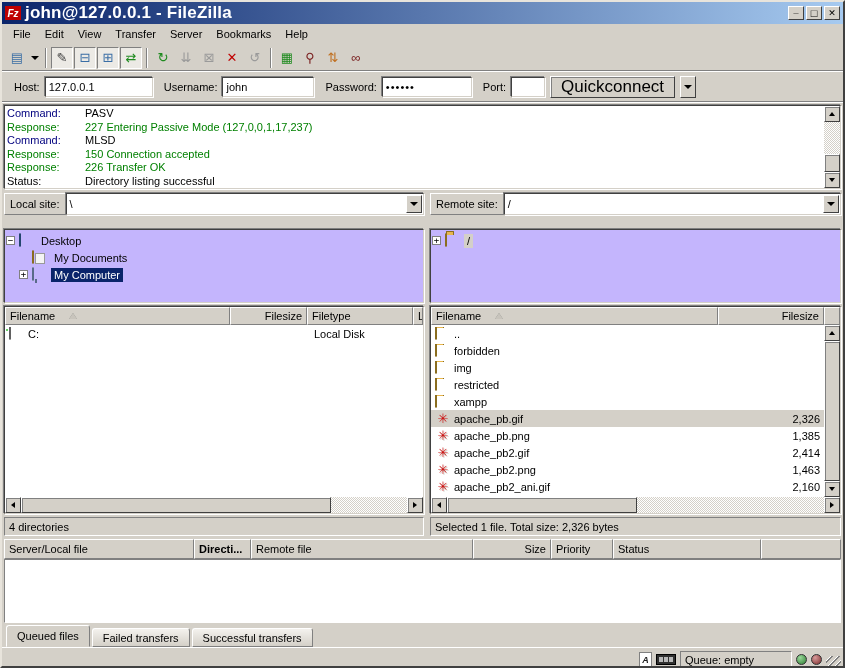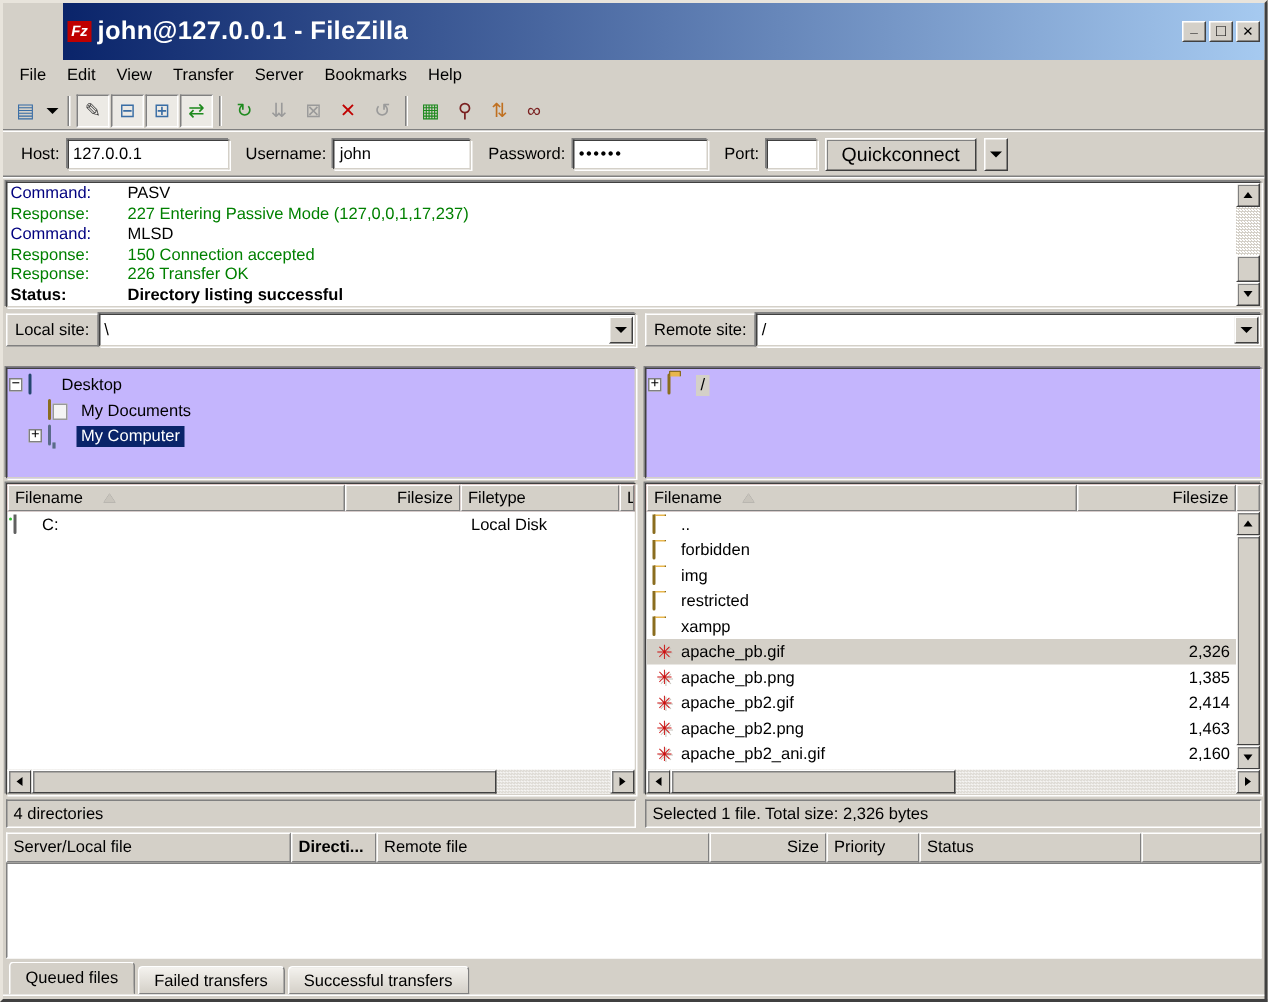--- a/index.html
+++ b/index.html
@@ -10,21 +10,21 @@
     width:845px; height:668px; background:#D4D0C8; position:relative;
     border:2px solid; border-color:#E8E4DC #404040 #404040 #E8E4DC;
     display:flex; flex-direction:column; overflow:hidden;
   }
 
   
   .sunken { border:1px solid; border-color:#808080 #FFFFFF #FFFFFF #808080; }
   .sunken2 { border:1px solid; border-color:#404040 #D4D0C8 #D4D0C8 #404040; box-shadow:-1px -1px 0 #808080, 1px 1px 0 #FFFFFF; }
 
   
-  .titlebar { height:38px; background:linear-gradient(90deg,#0A246A,#A6CAF0); display:flex; align-items:center; padding:0 3px; flex:0 0 auto;margin-left:40px; }
+  .titlebar { height:22px; background:linear-gradient(90deg,#0A246A,#A6CAF0); display:flex; align-items:center; padding:0 3px; flex:0 0 auto; }
   .app-icon { width:16px; height:14px; background:#BF0000; color:#fff; font-weight:bold; font-size:10px; display:flex; align-items:center; justify-content:center; margin-right:4px; font-style:italic; }
   .title-text { color:#FFFFFF; font-weight:bold; font-size:17px; flex:1; letter-spacing:.2px; }
   .winbtn { width:16px; height:14px; background:#D4D0C8; border:1px solid; border-color:#FFFFFF #404040 #404040 #FFFFFF; margin-left:2px; display:flex; align-items:center; justify-content:center; font-size:9px; line-height:1; font-weight:bold; }
   .winbtn.minimize::before { content:"_"; position:relative; top:-3px; }
   .winbtn.maximize::before { content:"□"; font-size:11px; }
   .winbtn.close::before { content:"✕"; font-size:9px; }
 
   
   .menubar { height:20px; display:flex; align-items:center; padding:0 4px; flex:0 0 auto; }
   .menu-item { padding:2px 7px; }
@@ -36,32 +36,32 @@
   .tsep { width:2px; height:20px; border-left:1px solid #808080; border-right:1px solid #FFFFFF; margin:0 3px; }
   .drop-arrow { width:0; height:0; border-left:4px solid transparent; border-right:4px solid transparent; border-top:4px solid #000; }
   .tbtn.arrow-only { width:12px; }
   .ic-blue { color:#3A6EA5; } .ic-green { color:#1E8A1E; } .ic-gray { color:#9A9A9A; } .ic-red { color:#C00000; } .ic-dark { color:#404040; } .ic-orange{ color:#C07020; } .ic-maroon{ color:#7A2020; }
 
   
   .quickbar { height:30px; display:flex; align-items:center; padding:0 6px; gap:5px; border-bottom:1px solid #808080; box-shadow:0 1px 0 #FFFFFF; flex:0 0 auto; }
   .qc-label { margin-left:6px; }
   .qc-input { height:20px; background:#FFFFFF; border:1px solid; border-color:#404040 #D4D0C8 #D4D0C8 #404040; box-shadow:-1px -1px 0 #808080,1px 1px 0 #FFFFFF; font-size:11px; padding:0 3px; font-family:"Liberation Sans",sans-serif; }
   .qc-host { width:108px; } .qc-user { width:92px; } .qc-pass { width:90px; letter-spacing:1px; } .qc-port { width:34px; }
-  .qc-btn { height:22px; padding:0 10px; background:#D4D0C8; border:1px solid; border-color:#FFFFFF #404040 #404040 #FFFFFF; box-shadow:1px 1px 0 #808080 inset; font-size:13px; }
+  .qc-btn { height:22px; padding:0 10px; background:#D4D0C8; border:1px solid; border-color:#FFFFFF #404040 #404040 #FFFFFF; box-shadow:1px 1px 0 #808080 inset; font-size:17px; }
   .qc-drop { width:16px; height:22px; background:#D4D0C8; border:1px solid; border-color:#FFFFFF #404040 #404040 #FFFFFF; display:flex; align-items:center; justify-content:center; }
 
   
   .logwrap { padding:3px 2px 2px 2px; flex:0 0 auto; }
   .logbox { height:84px; background:#FFFFFF; display:flex; }
   .log-lines { flex:1; padding:1px 2px; overflow:hidden; line-height:13.5px; }
   .log-line { display:flex; white-space:nowrap; }
   .log-lbl { width:78px; flex:0 0 auto; }
   .log-line.command .log-lbl { color:#00007F; }
   .log-line.response .log-lbl, .log-line.response .log-txt { color:#008000; }
-  .log-line.status .log-lbl, .log-line.status .log-txt { color:#000000;font-weight:bold; }
+  .log-line.status .log-lbl, .log-line.status .log-txt { color:#000000; }
   .log-line.command .log-txt { color:#000000; }
 
   
   .vscroll { width:16px; flex:0 0 auto; display:flex; flex-direction:column; background:conic-gradient(#FFFFFF 25%,#D4D0C8 0 50%,#FFFFFF 0 75%,#D4D0C8 0) 0 0/2px 2px; }
   .hscroll { height:16px; display:flex; background:conic-gradient(#FFFFFF 25%,#D4D0C8 0 50%,#FFFFFF 0 75%,#D4D0C8 0) 0 0/2px 2px; flex:0 0 auto; }
   .sbtn { width:16px; height:16px; background:#D4D0C8; border:1px solid; border-color:#FFFFFF #404040 #404040 #FFFFFF; box-shadow:1px 1px 0 #808080 inset; display:flex; align-items:center; justify-content:center; flex:0 0 auto; }
   .sthumb-v { width:16px; background:#D4D0C8; border:1px solid; border-color:#FFFFFF #404040 #404040 #FFFFFF; box-shadow:1px 1px 0 #808080 inset; flex:0 0 auto; }
   .sthumb-h { height:16px; background:#D4D0C8; border:1px solid; border-color:#FFFFFF #404040 #404040 #FFFFFF; box-shadow:1px 1px 0 #808080 inset; flex:0 0 auto; }
   .tri-up { width:0;height:0;border-left:3px solid transparent;border-right:3px solid transparent;border-bottom:4px solid #000; }
   .tri-down { width:0;height:0;border-left:3px solid transparent;border-right:3px solid transparent;border-top:4px solid #000; }

